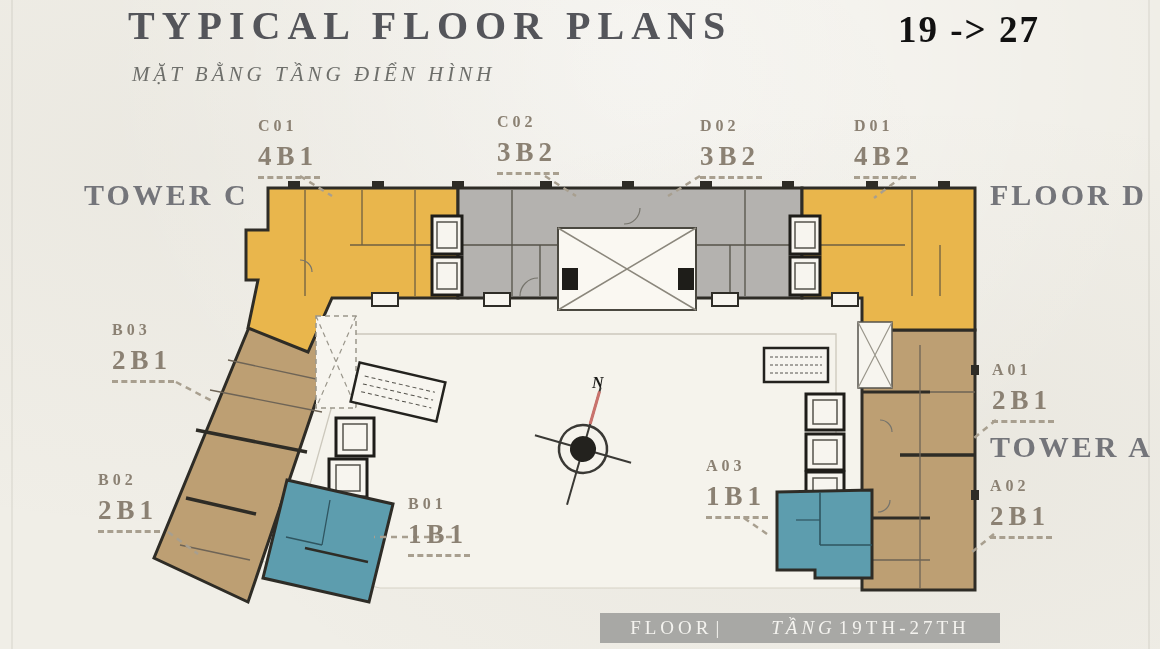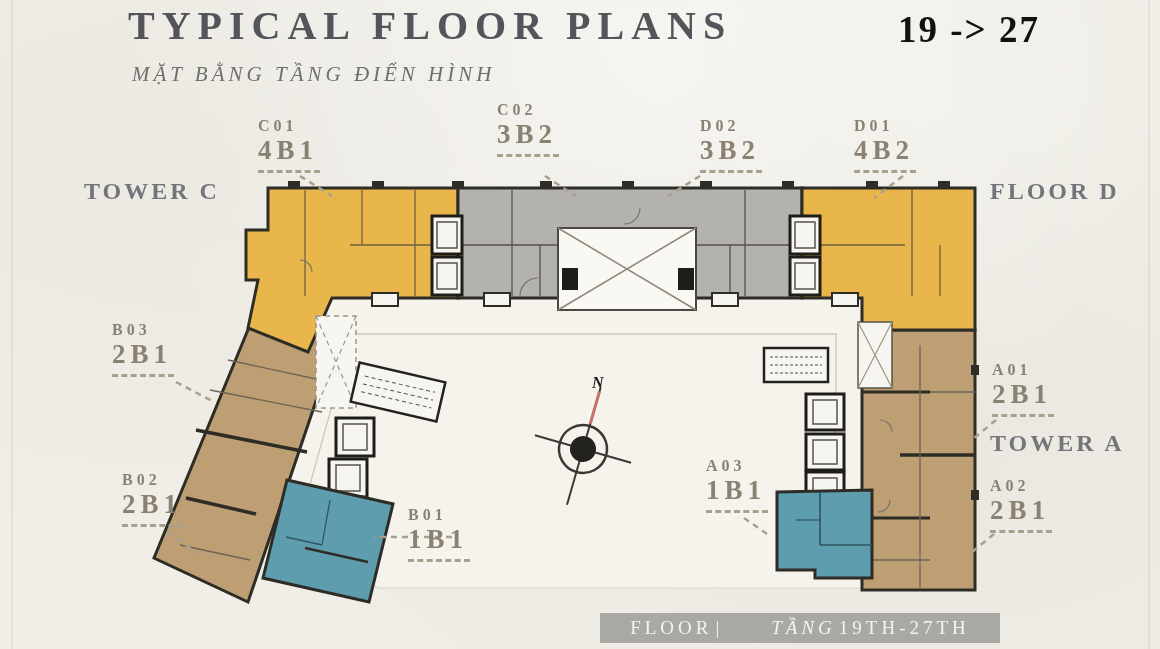--- a/index.html
+++ b/index.html
@@ -26,26 +26,26 @@
   }
   .subtitle{
     position:absolute; left:132px; top:50px; font-size:21px; font-style:italic;
     letter-spacing:4px; color:var(--subtitle-text); white-space:nowrap;margin-top:12px;
   }
   .floor-range{
     position:absolute; left:898px; top:8px; font-size:37px; font-weight:bold;
     letter-spacing:2px; color:var(--range-text); white-space:nowrap;
   }
   .tower-label{
-    position:absolute; font-size:24px; font-weight:bold; letter-spacing:3px;
+    position:absolute; font-size:30px; font-weight:bold; letter-spacing:3px;
     color:var(--tower-text); white-space:nowrap;
   }
   .unit-label{position:absolute; color:var(--label-text); line-height:1;font-weight:bold;}
   .u-code{font-size:16px; letter-spacing:4px;}
-  .u-type{font-size:27px; letter-spacing:5px; margin-top:3px;}
+  .u-type{font-size:27px; letter-spacing:5px; margin-top:9px;}
   .u-dash{margin-top:6px; width:62px; border-top:3px dashed #a89f8f;}
   .compass-n{
     position:absolute; left:592px; top:374px; font-size:16px; font-weight:bold;
     font-style:italic; color:#1a1a18;
   }
   .footer-bar{
     position:absolute; left:600px; top:613px; width:400px; height:30px;
     background:var(--footer-bg); color:var(--footer-text);
     display:flex; align-items:center; justify-content:center; gap:3px;
     font-size:19px; letter-spacing:4px; white-space:nowrap;
@@ -215,46 +215,46 @@
 
   <div class="tower-label" style="left:84px;top:178px">TOWER C</div>
   <div class="tower-label" style="left:990px;top:178px">FLOOR D</div>
   <div class="tower-label" style="left:990px;top:430px">TOWER A</div>
 
   <div class="unit-label" style="left:258px;top:118px">
     <div class="u-code">C01</div>
     <div class="u-type">4B1</div>
     <div class="u-dash"></div>
   </div>
-  <div class="unit-label" style="left:497px;top:102px">
+  <div class="unit-label" style="left:497px;top:114px">
     <div class="u-code">C02</div>
     <div class="u-type">3B2</div>
     <div class="u-dash"></div>
   </div>
   <div class="unit-label" style="left:700px;top:118px">
     <div class="u-code">D02</div>
     <div class="u-type">3B2</div>
     <div class="u-dash"></div>
   </div>
   <div class="unit-label" style="left:854px;top:118px">
     <div class="u-code">D01</div>
     <div class="u-type">4B2</div>
     <div class="u-dash"></div>
   </div>
   <div class="unit-label" style="left:112px;top:322px">
     <div class="u-code">B03</div>
     <div class="u-type">2B1</div>
     <div class="u-dash"></div>
   </div>
-  <div class="unit-label" style="left:122px;top:472px">
+  <div class="unit-label" style="left:98px;top:472px">
     <div class="u-code">B02</div>
     <div class="u-type">2B1</div>
     <div class="u-dash"></div>
   </div>
-  <div class="unit-label" style="left:408px;top:507px">
+  <div class="unit-label" style="left:408px;top:496px">
     <div class="u-code">B01</div>
     <div class="u-type">1B1</div>
     <div class="u-dash"></div>
   </div>
   <div class="unit-label" style="left:992px;top:362px">
     <div class="u-code">A01</div>
     <div class="u-type">2B1</div>
     <div class="u-dash"></div>
   </div>
   <div class="unit-label" style="left:990px;top:478px">

